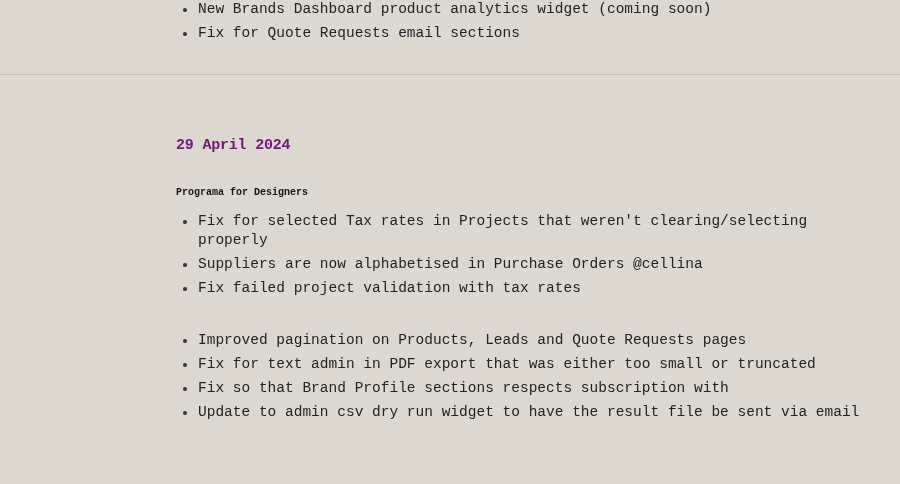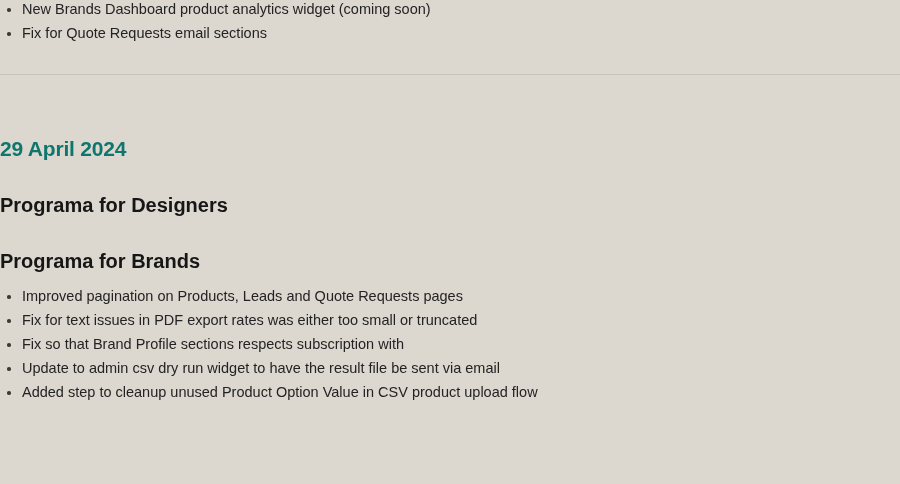--- a/index.html
+++ b/index.html
@@ -17,21 +17,23 @@
   .page {
     position: relative;
     width: 900px;
     height: 484px;
     background: #dcd8d0;
   }
   .release-section {
     padding: 0 0 0 0;
   }
   .section-inner {
+    padding-left: 176px;
     padding-right: 40px;
+    font-family: Liberation Mono, monospace;
   }
   
   .partial-entry {
     padding-top: 0;
     padding-bottom: 26px;
   }
   .divider {
     height: 1px;
     background: #c8c3b9;
     width: 100%;
@@ -53,33 +55,33 @@
     content: "";
     position: absolute;
     left: 7px;
     top: 8px;
     width: 3.5px;
     height: 3.5px;
     border-radius: 50%;
     background: #3a3a3a;
   }
   .entry-date {
-    font-size: 21px;
+    font-size: 15px;
     font-weight: bold;
     letter-spacing: -0.2px;
     margin: 0;
     padding-top: 62px;
     padding-bottom: 0;
-    color: #0f766e;
+    color: #701a75;
   }
   .group {
     margin-top: 33px;
   }
   .group-title {
-    font-size: 20px;
+    font-size: 10px;
     font-weight: bold;
     margin: 0 0 14px 0;
     color: #161616;
   }
   .group:first-of-type {
     margin-top: 33px;
   }
   .spacer-bottom {
     height: 40px;
   }
@@ -99,30 +101,33 @@
   </section>
 
   <div class="divider"></div>
 
   <section class="release-section">
     <div class="section-inner">
       <h2 class="entry-date">29 April 2024</h2>
 
       <div class="group">
         <h3 class="group-title">Programa for Designers</h3>
+        <ul class="bullets">
+          <li>Fix for selected Tax rates in Projects that weren't clearing/selecting properly</li>
+          <li>Suppliers are now alphabetised in Purchase Orders @cellina</li>
+          <li>Fix failed project validation with tax rates</li>
+        </ul>
       </div>
 
       <div class="group">
-        <h3 class="group-title">Programa for Brands</h3>
         <ul class="bullets">
           <li>Improved pagination on Products, Leads and Quote Requests pages</li>
-          <li>Fix for text issues in PDF export rates was either too small or truncated</li>
+          <li>Fix for text admin in PDF export that was either too small or truncated</li>
           <li>Fix so that Brand Profile sections respects subscription with</li>
           <li>Update to admin csv dry run widget to have the result file be sent via email</li>
-          <li>Added step to cleanup unused Product Option Value in CSV product upload flow</li>
         </ul>
       </div>
 
       <div class="spacer-bottom"></div>
     </div>
   </section>
 
 </div>
 
 </body></html>

